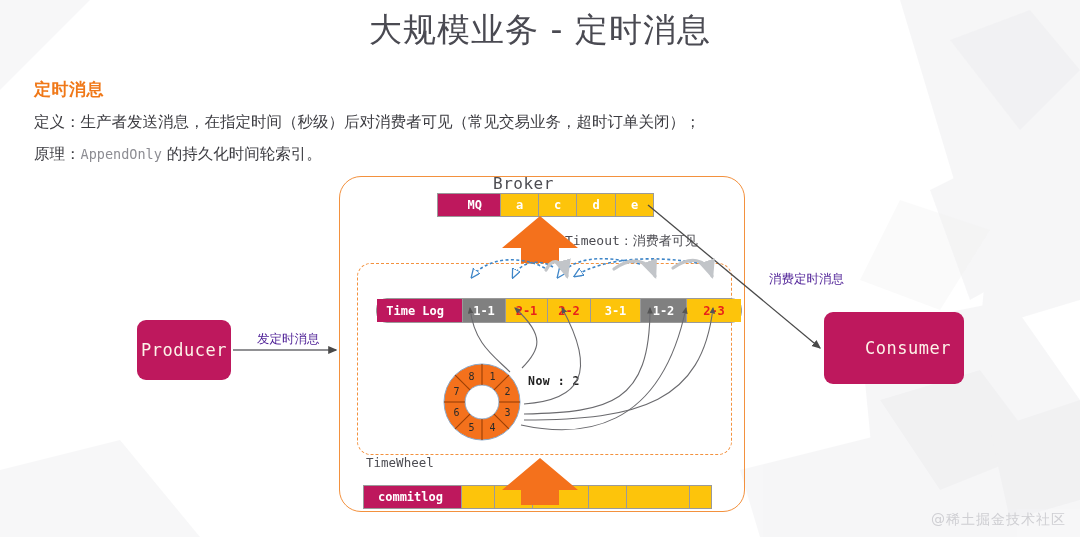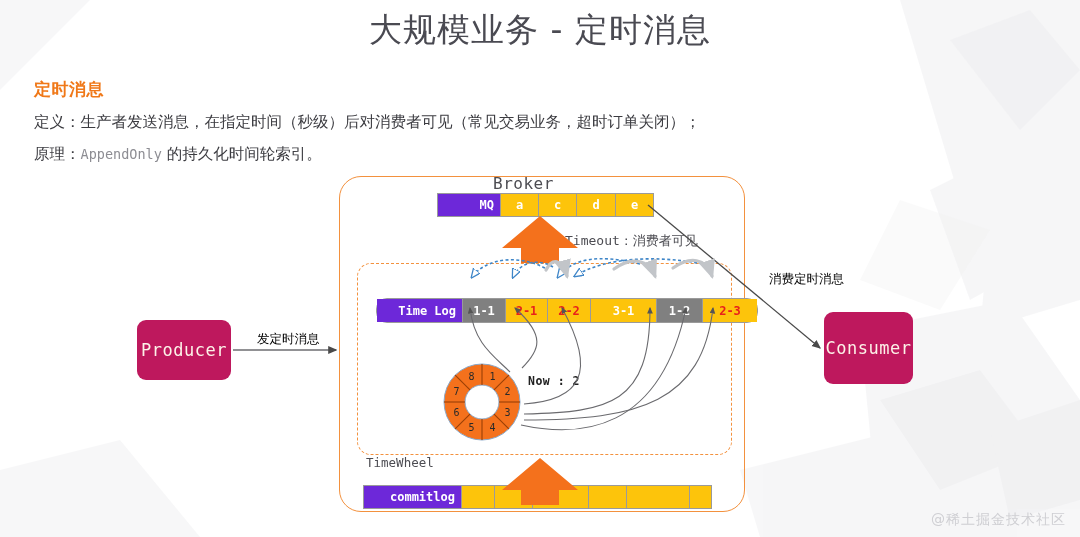--- a/index.html
+++ b/index.html
@@ -65,45 +65,45 @@
   }
 
   
   .bar{position:absolute;display:flex;border:1px solid #9a9a9a;box-sizing:content-box;}
   .cell{
     box-sizing:border-box;display:flex;align-items:center;justify-content:center;
     font-family:"DejaVu Sans Mono","Liberation Mono",monospace;
     font-size:12px;font-weight:700;height:100%;
   }
   .cell + .cell{border-left:1px solid #9a9a9a;}
-  .c-head{background:#6d28d9;color:#fff;justify-content:flex-end;padding-right:6px;}
+  .c-head{background:#be185d;color:#fff;justify-content:flex-end;padding-right:18px;}
   .c-amber{background:#FDC40B;color:#fff;}
   .c-amber-red{background:#FDC40B;color:#E8211B;}
   .c-gray{background:#808080;color:#fff;}
   .c-empty{background:#FDC40B;}
 
   
   #mq-bar{left:437px;top:193px;height:22px;}
   
   #tl-bar{left:376px;top:298px;height:23px;border-radius:11px;}
   
   #cl-bar{left:363px;top:485px;height:22px;}
 
   
   .node{
     position:absolute;background:#be185d;border-radius:9px;
     display:flex;align-items:center;justify-content:center;color:#fdf2e8;
     font-family:"DejaVu Sans Mono","Liberation Mono",monospace;
     font-size:17px;letter-spacing:.5px;
   }
   #producer{left:137px;top:320px;width:94px;height:60px;}
-  #consumer{left:824px;top:312px;width:89px;height:72px;}
+  #consumer{left:824px;top:312px;width:112px;height:72px;padding-left:28px;}
 
   .edge-label{
-    position:absolute;font-size:12.5px;color:#000000;
+    position:absolute;font-size:12.5px;color:#4c1d95;
     font-family:"DejaVu Sans","Liberation Sans",sans-serif;white-space:nowrap;
   }
   #lbl-send{left:257px;top:331px;}
   #lbl-consume{left:769px;top:271px;}
 
   
   .watermark{
     position:absolute;right:14px;bottom:8px;font-size:14px;color:#cfcfd3;
     font-family:"DejaVu Sans","Liberation Sans",sans-serif;letter-spacing:1px;
   }
@@ -162,21 +162,21 @@
       <div class="cell c-amber" style="width: 38px;">a</div>
       <div class="cell c-amber" style="width: 38px;">c</div>
       <div class="cell c-amber" style="width: 39px;">d</div>
       <div class="cell c-amber" style="width: 38px;">e</div>
     </div>
   <div class="bar" id="tl-bar">
       <div class="cell c-head" style="width: 85px;">Time Log</div>
       <div class="cell c-gray" style="width: 43px;">1-1</div>
       <div class="cell c-amber-red" style="width: 42px;">2-1</div>
       <div class="cell c-amber-red" style="width: 43px;">2-2</div>
-      <div class="cell c-amber" style="width: 66px;">3-1</div>
+      <div class="cell c-amber" style="width: 50px;">3-1</div>
       <div class="cell c-gray" style="width: 46px;">1-2</div>
       <div class="cell c-amber-red" style="width: 55px; text-align: center;">2-3</div>
     </div>
   <div class="bar" id="cl-bar">
       <div class="cell c-head" style="width: 97px;">commitlog</div>
       <div class="cell c-empty" style="width: 33px;"></div>
       <div class="cell c-empty" style="width: 38px;"></div>
       <div class="cell c-empty" style="width: 56px;"></div>
       <div class="cell c-empty" style="width: 38px;"></div>
       <div class="cell c-empty" style="width: 63px;"></div>

